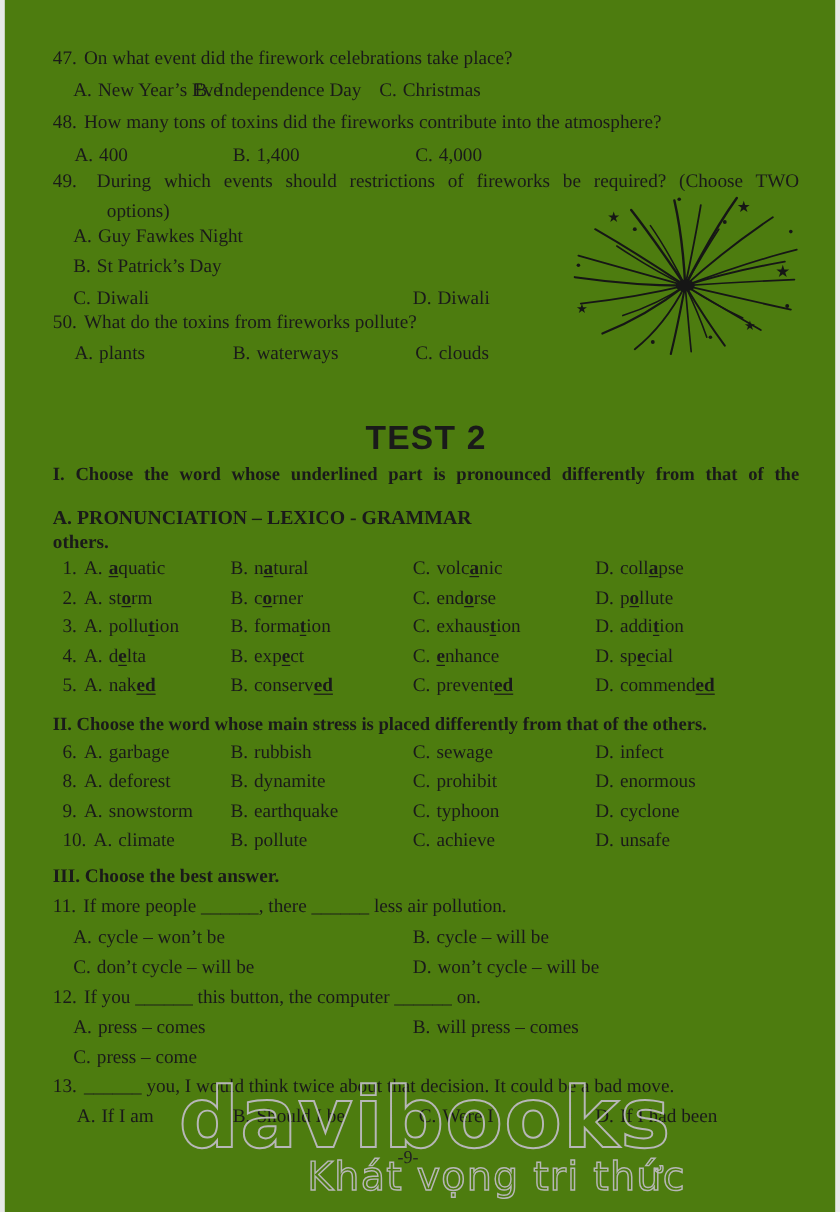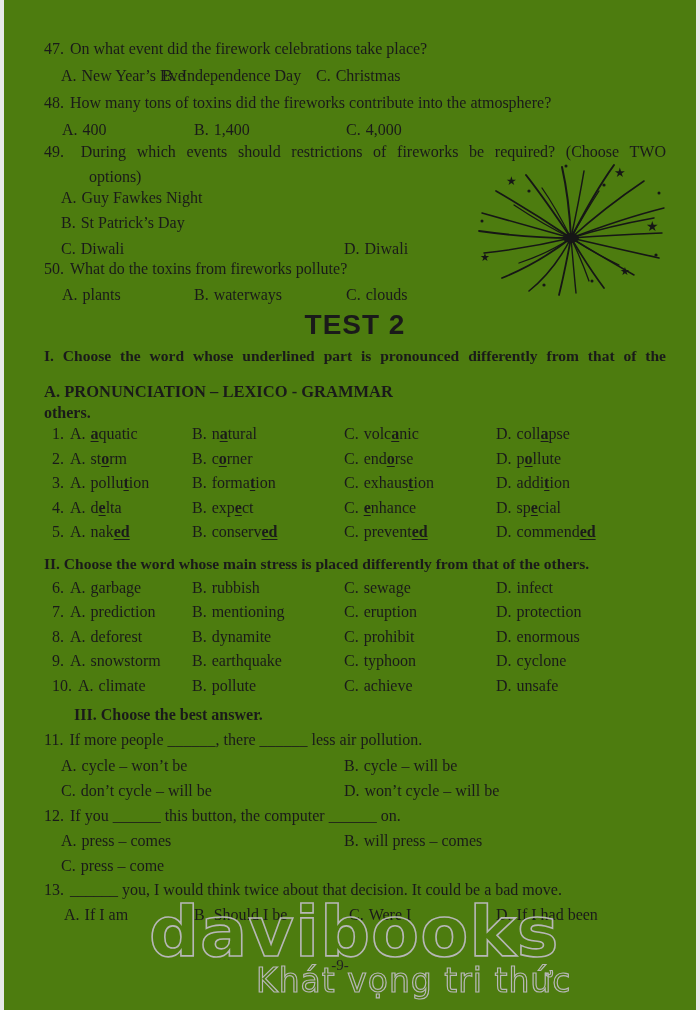--- a/index.html
+++ b/index.html
@@ -95,21 +95,21 @@
       <span><span class="lb">D.</span><span>Diwali</span></span>
     </div>
 
     <div class="line" style="margin-top:-5px;"><span class="nm">50.</span><span>What do the toxins from fireworks pollute?</span></div>
     <div class="line o3r" style="margin-top:1px;">
       <span class="oa"><span class="lb">A.</span><span>plants</span></span>
       <span class="ob"><span class="lb">B.</span><span>waterways</span></span>
       <span><span class="lb">C.</span><span>clouds</span></span>
     </div>
 
-    <div class="t2title" style="">TEST 2</div>
+    <div class="t2title" style="margin-top:40px;">TEST 2</div>
     <div class="line bold just small">I. Choose the word whose underlined part is pronounced differently from that of the</div>
 
     <div class="line bold" style="margin-top:11px;font-size:16.5px;">A. PRONUNCIATION – LEXICO - GRAMMAR</div>
     <div class="line bold" style="margin-top:-4px;">others.</div>
 
     <div class="rowsI" style="margin-top:-3px;">
       <div class="line r4">
         <span class="c1"><span class="nm">1.</span><span class="lb">A.</span><span class="w"><span></span><span class="u">a</span><span>quatic</span></span></span>
         <span class="c2"><span class="lb">B.</span><span class="w"><span>n</span><span class="u">a</span><span>tural</span></span></span>
         <span class="c3"><span class="lb">C.</span><span class="w"><span>volc</span><span class="u">a</span><span>nic</span></span></span>
@@ -143,46 +143,40 @@
 
     <div class="line bold small" style="margin-top:6px;">II. Choose the word whose main stress is placed differently from that of the others.</div>
     <div class="rowsII">
       <div class="line r4">
         <span class="c1"><span class="nm">6.</span><span class="lb">A.</span><span>garbage</span></span>
         <span class="c2"><span class="lb">B.</span><span>rubbish</span></span>
         <span class="c3"><span class="lb">C.</span><span>sewage</span></span>
         <span class="c4"><span class="lb">D.</span><span>infect</span></span>
       </div>
       <div class="line r4">
-        <span class="c1"><span class="nm">7.</span><span class="lb">A.</span><span>prediction</span></span>
-        <span class="c2"><span class="lb">B.</span><span>mentioning</span></span>
-        <span class="c3"><span class="lb">C.</span><span>eruption</span></span>
-        <span class="c4"><span class="lb">D.</span><span>protection</span></span>
-      </div>
-      <div class="line r4">
         <span class="c1"><span class="nm">8.</span><span class="lb">A.</span><span>deforest</span></span>
         <span class="c2"><span class="lb">B.</span><span>dynamite</span></span>
         <span class="c3"><span class="lb">C.</span><span>prohibit</span></span>
         <span class="c4"><span class="lb">D.</span><span>enormous</span></span>
       </div>
       <div class="line r4">
         <span class="c1"><span class="nm">9.</span><span class="lb">A.</span><span>snowstorm</span></span>
         <span class="c2"><span class="lb">B.</span><span>earthquake</span></span>
         <span class="c3"><span class="lb">C.</span><span>typhoon</span></span>
         <span class="c4"><span class="lb">D.</span><span>cyclone</span></span>
       </div>
       <div class="line r4">
         <span class="c1"><span class="nm">10.</span><span class="lb">A.</span><span>climate</span></span>
         <span class="c2"><span class="lb">B.</span><span>pollute</span></span>
         <span class="c3"><span class="lb">C.</span><span>achieve</span></span>
         <span class="c4"><span class="lb">D.</span><span>unsafe</span></span>
       </div>
     </div>
 
-    <div class="line bold" style="margin-top:4px;margin-left:30px;">III. Choose the best answer.</div>
+    <div class="line bold" style="margin-top:4px;">III. Choose the best answer.</div>
 
     <div class="line"><span class="nm">11.</span><span>If more people ______, there ______ less air pollution.</span></div>
     <div class="line o2r" style="margin-top:1px;">
       <span class="oa"><span class="lb">A.</span><span>cycle – won’t be</span></span>
       <span><span class="lb">B.</span><span>cycle – will be</span></span>
     </div>
     <div class="line o2r">
       <span class="oa"><span class="lb">C.</span><span>don’t cycle – will be</span></span>
       <span><span class="lb">D.</span><span>won’t cycle – will be</span></span>
     </div>

